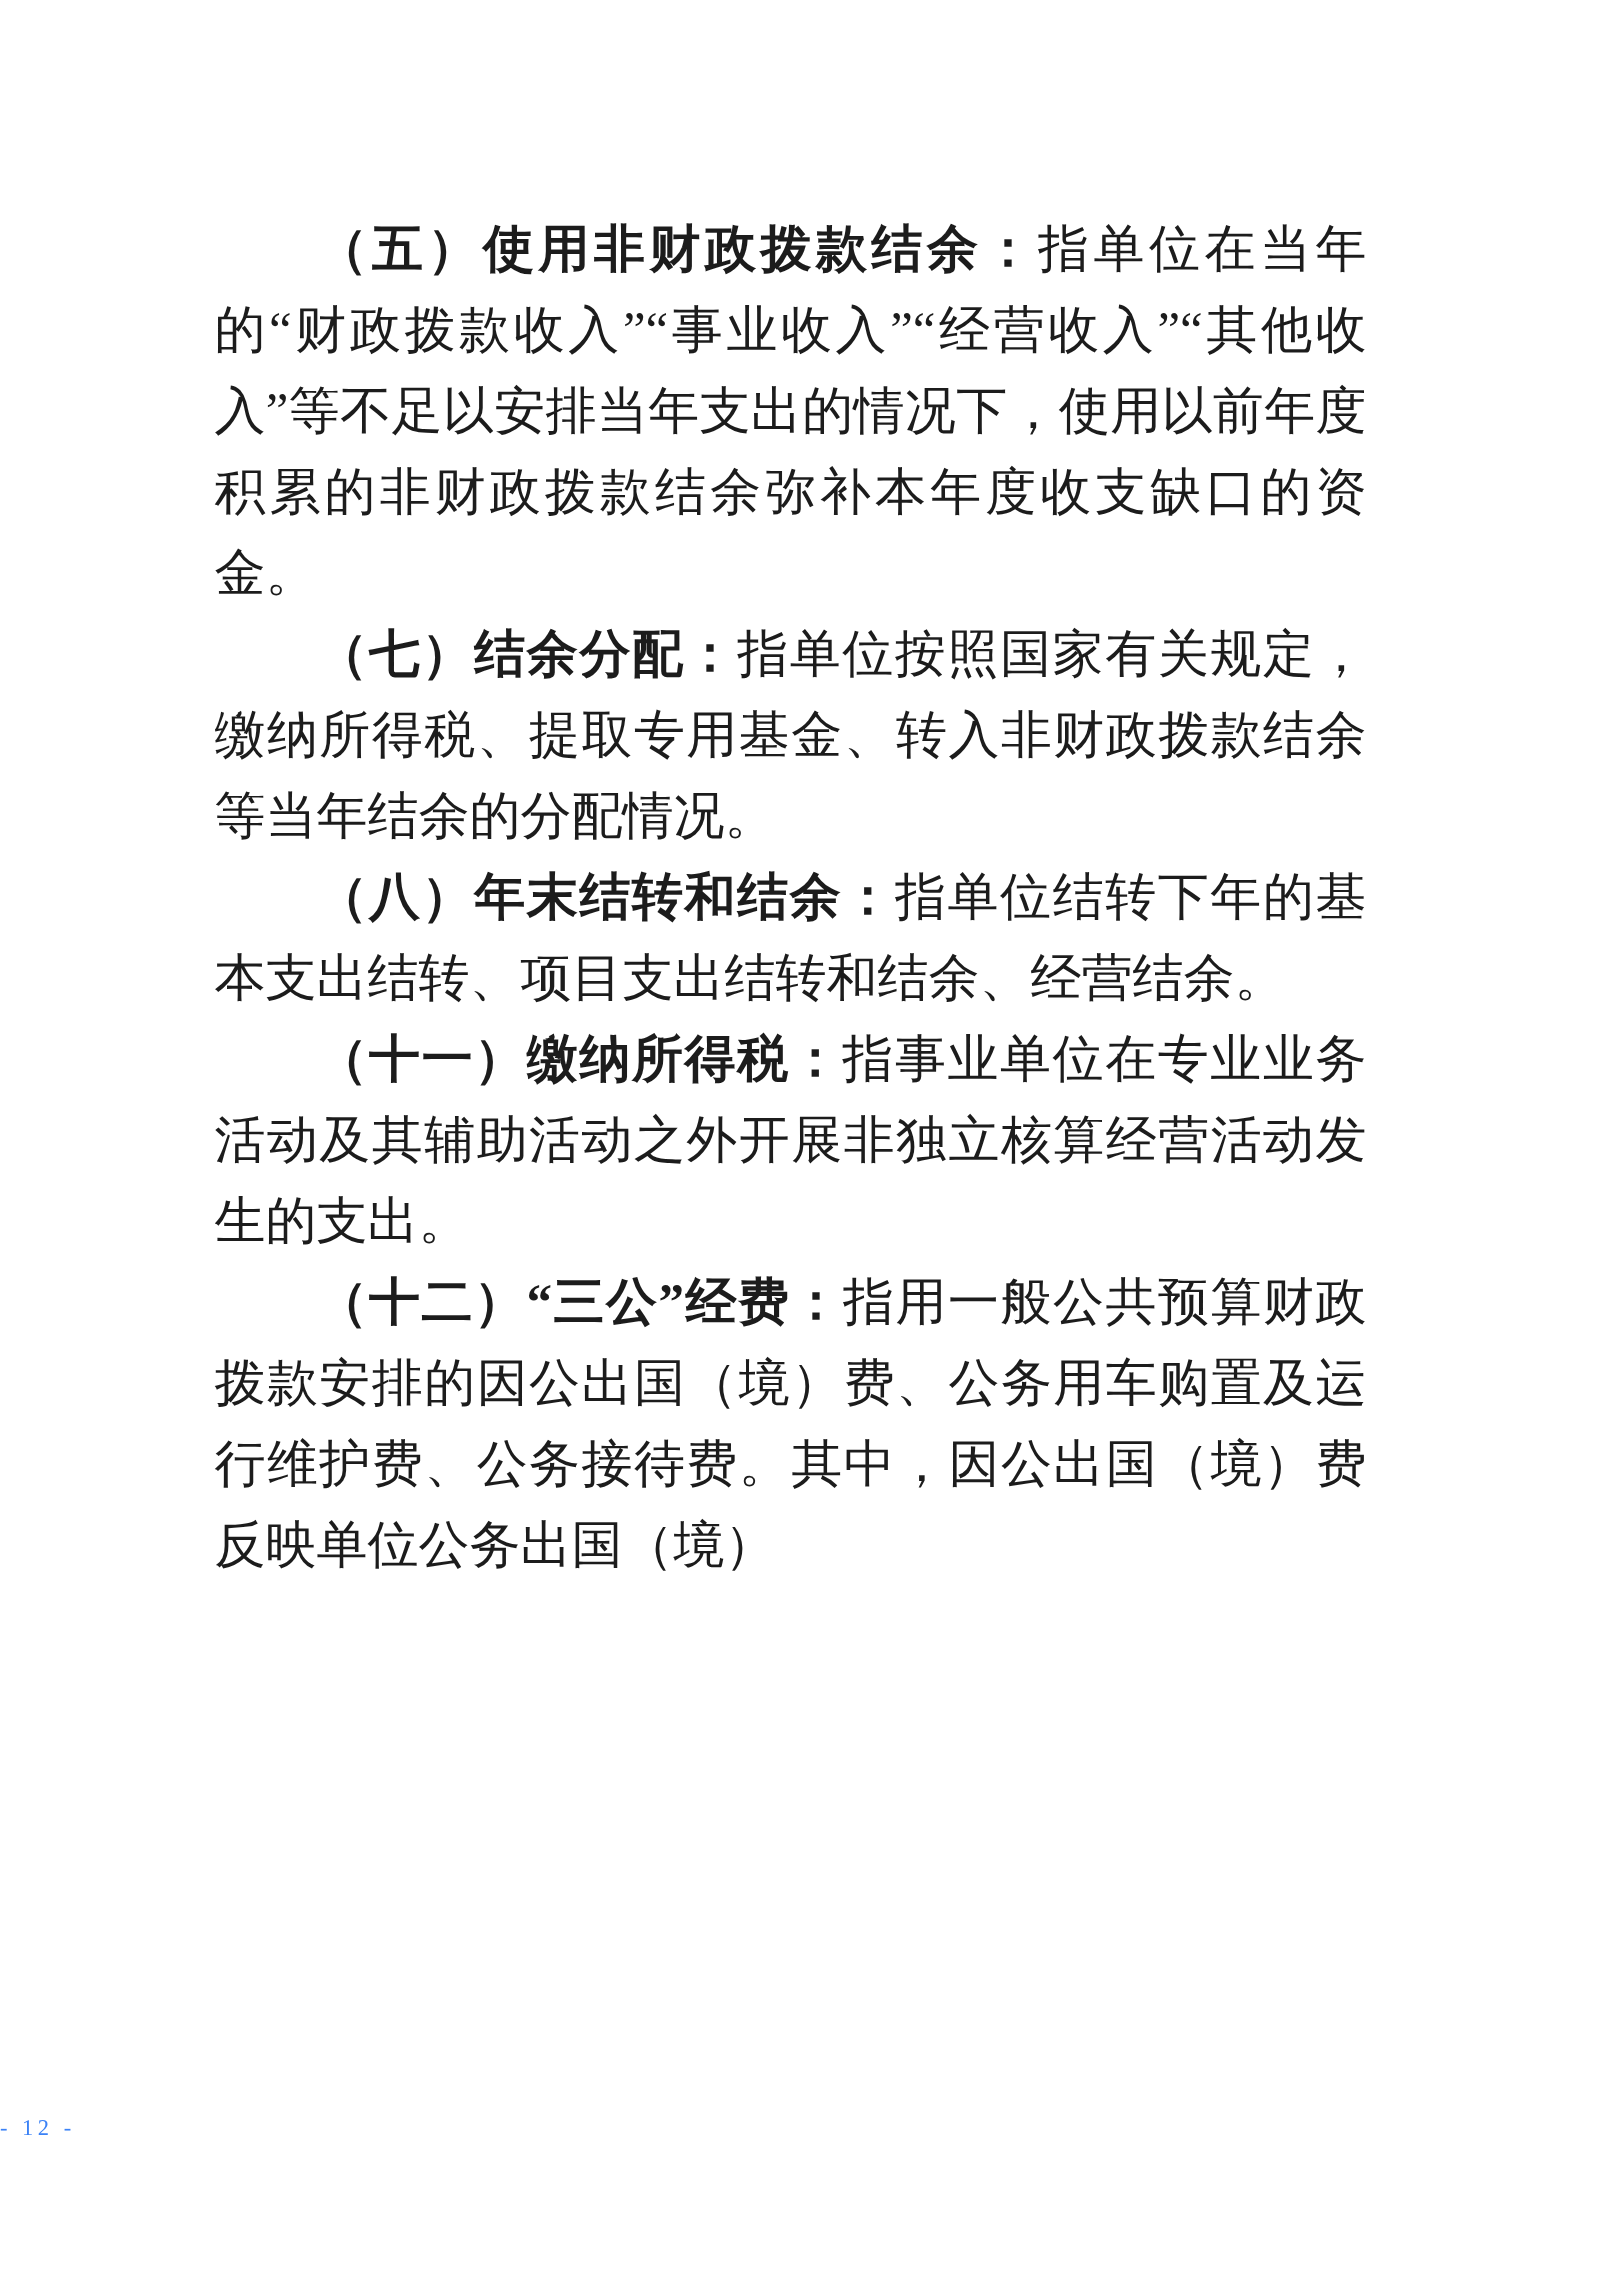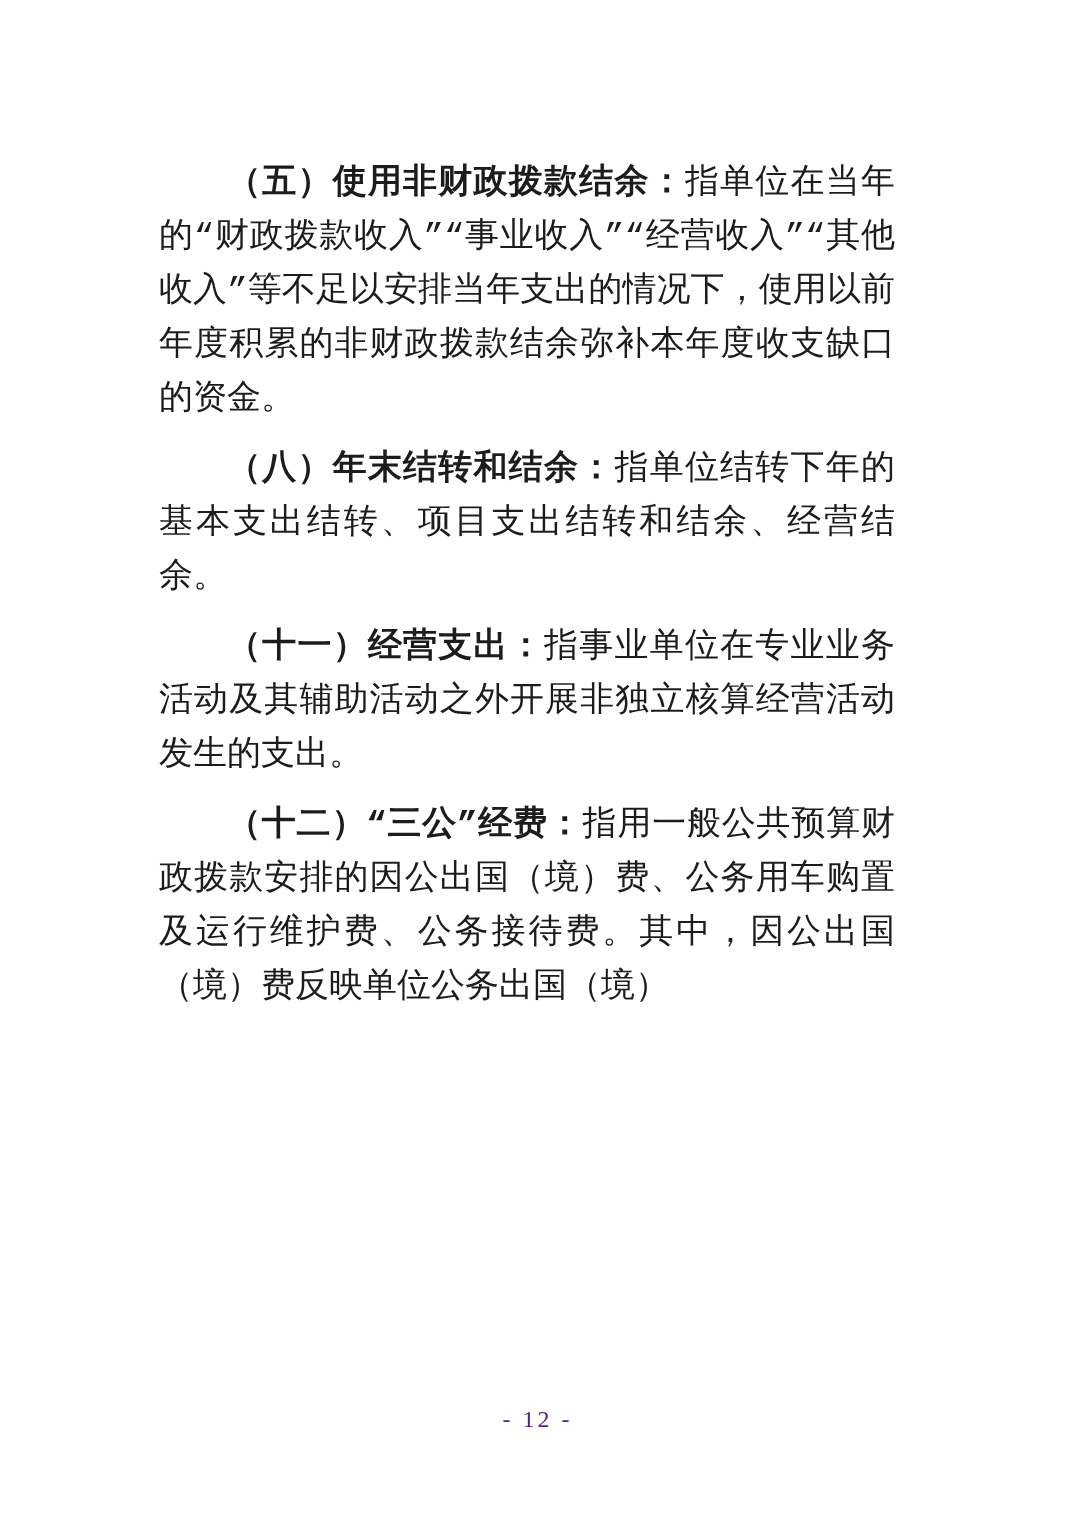--- a/index.html
+++ b/index.html
@@ -20,44 +20,43 @@
     left: 143px;
     top: 140px;
     width: 768px;
     color: #1c1c1c;
     font-size: 34px;
     line-height: 54px;
     text-align: justify;
     text-justify: inter-ideograph;
   }
   .content p {
-    margin: 16px;
+    margin: 0;
     padding: 0;
     text-indent: 2em;
-    font-family: Liberation Mono, monospace;
   }
   .content .lead {
     font-weight: 700;
   }
   .footer {
     position: absolute;
     top: 1402px;
     left: 0;
     width: 100%;
-    text-align: center;
-    color: #4c1d95;
-    font-size: 24px;
+    color: #3b82f6;
+    font-size: 15px;
     line-height: 34px;
     letter-spacing: 3px;
   }
 </style>
 </head>
 <body>
 
 <div class="page">
   <div class="content">
     <p><b class="lead">（五）使用非财政拨款结余：</b><span>指单位在当年的“财政拨款收入”“事业收入”“经营收入”“其他收入”等不足以安排当年支出的情况下，使用以前年度积累的非财政拨款结余弥补本年度收支缺口的资金。</span></p>
+    <p><b class="lead">（七）结余分配：</b><span>指单位按照国家有关规定，缴纳所得税、提取专用基金、转入非财政拨款结余等当年结余的分配情况。</span></p>
     <p><b class="lead">（八）年末结转和结余：</b><span>指单位结转下年的基本支出结转、项目支出结转和结余、经营结余。</span></p>
-    <p><b class="lead">（十一）经营支出：</b><span>指事业单位在专业业务活动及其辅助活动之外开展非独立核算经营活动发生的支出。</span></p>
+    <p><b class="lead">（十一）缴纳所得税：</b><span>指事业单位在专业业务活动及其辅助活动之外开展非独立核算经营活动发生的支出。</span></p>
     <p><b class="lead">（十二）“三公”经费：</b><span>指用一般公共预算财政拨款安排的因公出国（境）费、公务用车购置及运行维护费、公务接待费。其中，因公出国（境）费反映单位公务出国（境）</span></p>
   </div>
   <div class="footer">- 12 -</div>
 </div>
 
 </body></html>

